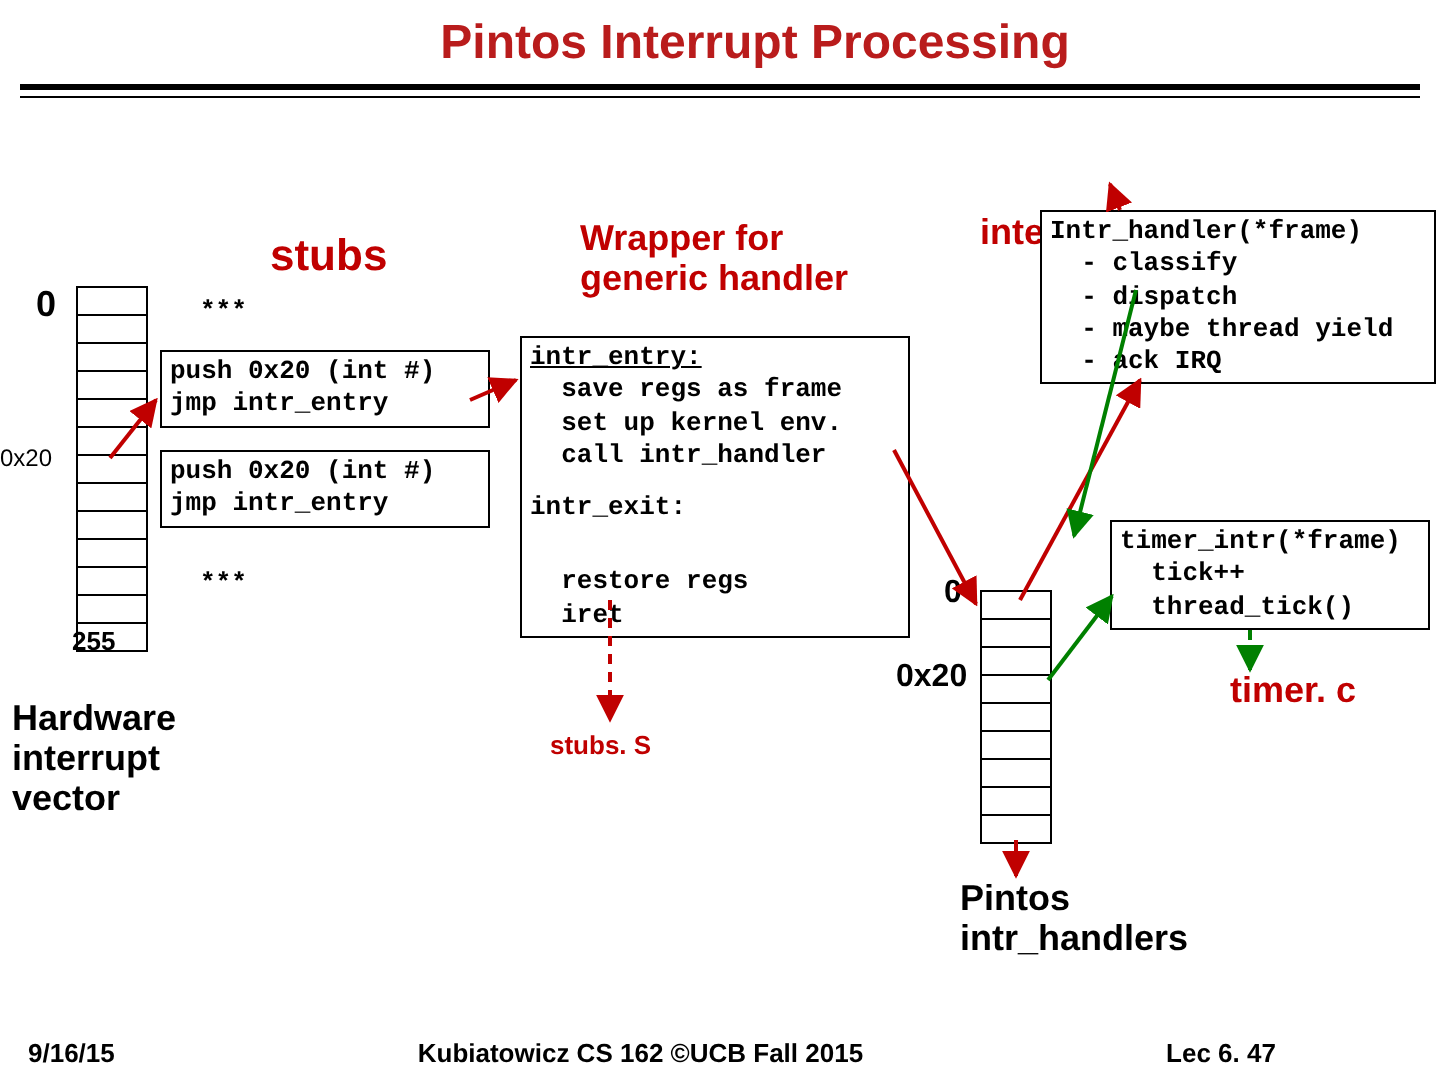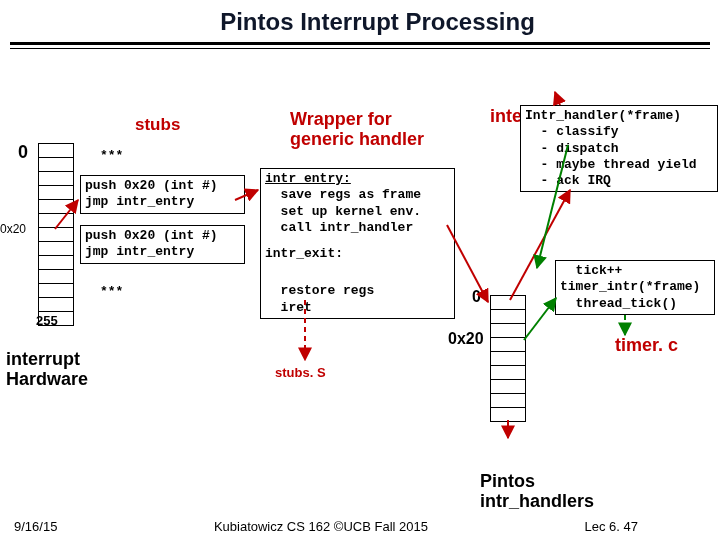--- a/index.html
+++ b/index.html
@@ -7,36 +7,36 @@
     padding: 0;
     width: 720px;
     height: 540px;
     background: #fff;
     font-family: "Comic Sans MS", cursive, sans-serif;
     position: relative;
     overflow: hidden;
   }
   .title {
     text-align: center;
-    color: #0f172a;
+    color: #b91c1c;
     font-size: 24px;
     font-weight: bold;
     padding-top: 8px;
     margin-left: 35px;
   }
   .title-underline {
     margin: 6px 10px 0 10px;
     border-top: 3px solid #000;
     border-bottom: 1px solid #000;
     height: 3px;
   }
   .abs { position: absolute; }
   .bold { font-weight: bold; }
   .red { color: #c00000; }
-  .stubs-heading { font-size: 17px; }
+  .stubs-heading { font-size: 22px; }
   .monoB { font-family: "Courier New", monospace; font-size: 13px; line-height: 1.25; font-weight: bold; }
 
   
   .vec-col {
     width: 34px;
     border: 1px solid #000;
     background: #fff;
   }
   .vec-col .cell {
     height: 13px;
@@ -53,20 +53,21 @@
   .footer {
     position: absolute;
     bottom: 6px;
     left: 0;
     width: 652px;
     display: flex;
     justify-content: space-between;
     font-size: 13px;
     padding: 0 14px;
     box-sizing: border-box;
+    font-weight: bold;
   }
 
   svg.overlay {
     position: absolute;
     left: 0; top: 0;
     width: 720px; height: 540px;
     pointer-events: none;
   }
 </style>
 </head>
@@ -105,22 +106,23 @@
   <div>jmp intr_entry</div>
 </div>
 <div class="abs codebox monoB" style="left:80px; top:225px; width:155px;">
   <div>push 0x20 (int #)</div>
   <div>jmp intr_entry</div>
 </div>
 
 <div class="abs monoB" style="left:100px; top:284px;">***</div>
 
 <div class="abs bold" style="left:6px; top:350px; font-size:18px; line-height:1.1;">
+  <div>Hardware</div>
   <div>interrupt</div>
-  <div>Hardware</div>
+  <div>vector</div>
 </div>
 
 <div class="abs bold red" style="left:290px; top:110px; font-size:18px; line-height:1.1;">
   <div>Wrapper for</div>
   <div>generic handler</div>
 </div>
 
 <div class="abs codebox monoB" style="left:260px; top:168px; width:185px;">
   <div style="white-space:pre;text-decoration:underline;">intr_entry:</div>
   <div style="white-space:pre;">  save regs as frame</div>
@@ -150,28 +152,28 @@
 
 <div class="abs codebox monoB" style="left:520px; top:105px; width:188px;">
   <div style="white-space:pre;">Intr_handler(*frame)</div>
   <div style="white-space:pre;">  - classify</div>
   <div style="white-space:pre;">  - dispatch</div>
   <div style="white-space:pre;">  - maybe thread yield</div>
   <div style="white-space:pre;">  - ack IRQ</div>
 </div>
 
 <div class="abs codebox monoB" style="left:555px; top:260px; width:150px;">
+  <div style="white-space:pre;">timer_intr(*frame)</div>
   <div style="white-space:pre;">  tick++</div>
-  <div style="white-space:pre;">timer_intr(*frame)</div>
   <div style="white-space:pre;">  thread_tick()</div>
 </div>
 
 <div class="abs bold red" style="left:615px; top:335px; font-size:18px;">timer. c</div>
 
-<div class="abs bold" style="left:480px; top:440px; font-size:18px; line-height:1.1;margin-top:32px;">
+<div class="abs bold" style="left:480px; top:440px; font-size:18px; line-height:1.1;">
   <div>Pintos</div>
   <div>intr_handlers</div>
 </div>
 
 <svg class="overlay">
   <defs>
     <marker id="arr-red" viewBox="0 0 10 10" refX="9" refY="5" markerWidth="7" markerHeight="7" orient="auto">
       <path d="M0,0 L10,5 L0,10 Z" fill="#c00000"></path>
     </marker>
     <marker id="arr-grn" viewBox="0 0 10 10" refX="9" refY="5" markerWidth="7" markerHeight="7" orient="auto">

